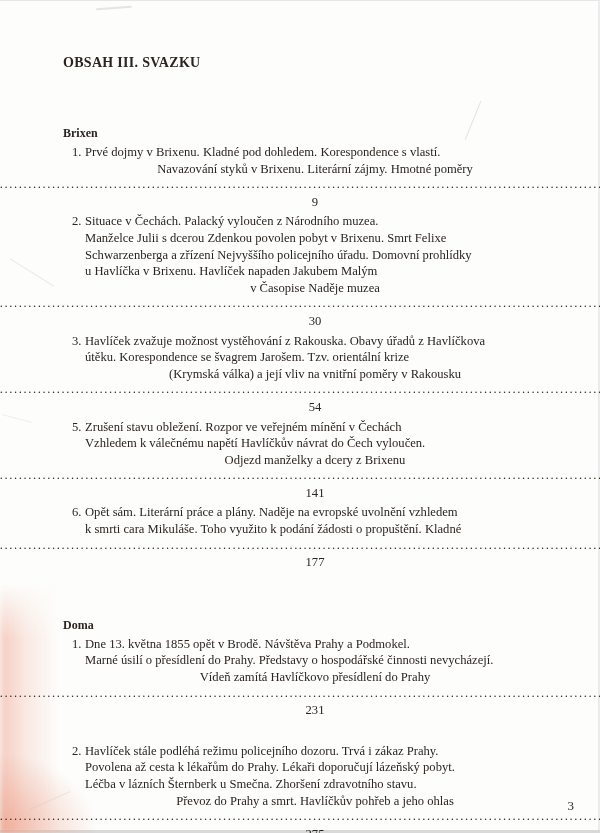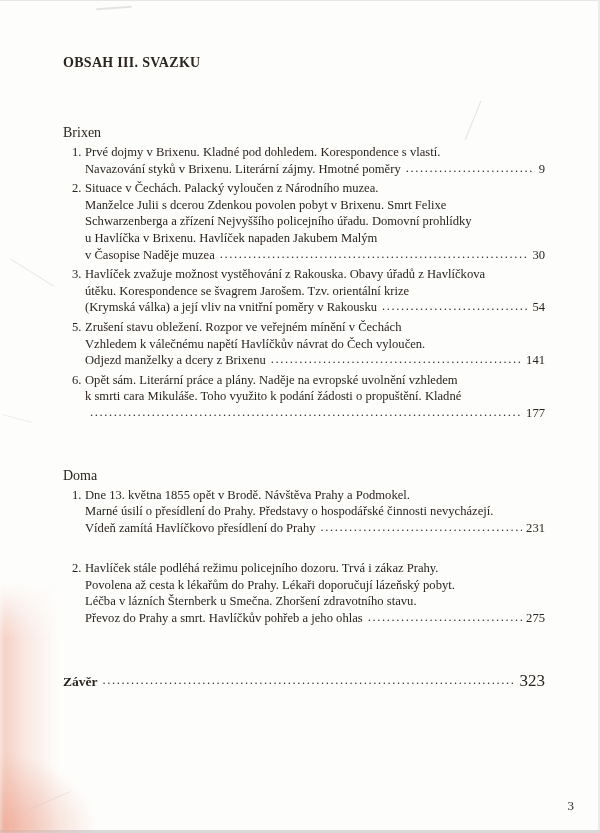--- a/index.html
+++ b/index.html
@@ -33,29 +33,29 @@
   .scratch-a{top:7px;left:96px;width:36px;height:2px;transform:rotate(-4deg);opacity:.45;}
   .scratch-b{top:120px;left:452px;width:42px;height:1px;transform:rotate(-68deg);opacity:.45;}
   .scratch-c{top:272px;left:6px;width:52px;height:1px;transform:rotate(32deg);opacity:.3;}
   .scratch-d{top:800px;left:28px;width:44px;height:1px;transform:rotate(-24deg);opacity:.3;}
   .scratch-e{top:418px;left:2px;width:30px;height:1px;transform:rotate(15deg);opacity:.25;}
 
   .content{position:absolute;left:63px;top:55px;width:482px;}
   .doc-title{
     font-size:14px;font-weight:bold;letter-spacing:.3px;line-height:16px;margin:0;
   }
-  .section-heading{font-size:14px;font-weight:normal;line-height:16px;margin:0;}
+  .section-heading{font-size:12px;font-weight:bold;line-height:16px;margin:0;}
   .sec-brixen .section-heading{margin-top:54px;}
   .sec-doma .section-heading{margin-top:46px;}
 
   .toc-item{position:relative;padding-left:22px;margin-top:3px;}
   .toc-item.spaced{margin-top:24px;}
   .entry-num{position:absolute;left:9px;top:0;font-size:12.6px;line-height:16.6px;}
   .line{font-size:12.6px;line-height:16.6px;white-space:nowrap;}
-  .line-last{display:flex;align-items:center;}
+  .line-last{display:flex;align-items:center;flex-direction:column;}
   .line-last .ltxt{white-space:nowrap;flex:0 0 auto;}
   .leader{flex:1 1 auto;overflow:hidden;margin:0 4px 0 5px;min-width:12px;position:relative;top:-1px;}
   .leader::after{
     content:"...................................................................................................................................................";
     letter-spacing:1.6px;font-size:12.6px;color:#332d27;
   }
   .pg{flex:0 0 auto;white-space:nowrap;font-size:12.6px;}
 
   .closing-row{display:flex;align-items:baseline;margin-top:44px;}
   .closing-row .clabel{font-weight:bold;font-size:13.5px;white-space:nowrap;flex:0 0 auto;}

